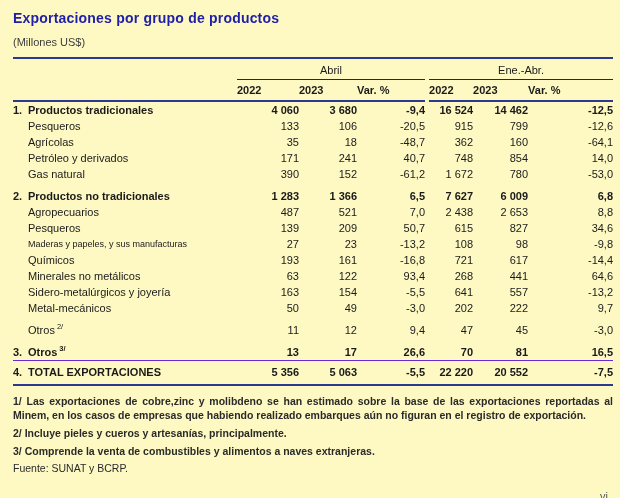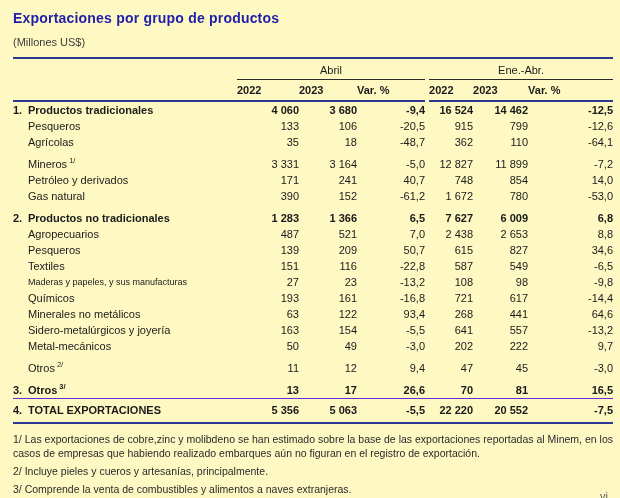--- a/index.html
+++ b/index.html
@@ -79,20 +79,21 @@
   }
   tbody tr td { color: #1a1a1a; }
   
   .footnotes { width: 600px; margin-top: 8px; }
   .footnotes p {
     margin: 0 0 4px 0;
     font-size: 10.5px;
     line-height: 14px;
     color: #2a2a2a;
     text-align: justify;
+    font-weight: bold;
   }
   .source {
     font-size: 10.5px;
     color: #2a2a2a;
     margin-top: 2px;
   }
   .page-number {
     position: absolute;
     right: 12px;
     bottom: -4px;
@@ -158,32 +159,22 @@
           <td class="num">799</td>
           <td class="num pr28">-12,6</td>
         </tr>
         <tr class="sub">
           <td class="lbl"><span class="rownum"></span><span>Agrícolas</span></td>
           <td class="num">35</td>
           <td class="num">18</td>
           <td class="num pr13">-48,7</td>
           <td class="sp"></td>
           <td class="num">362</td>
-          <td class="num">110</td>
+          <td class="num">160</td>
           <td class="num pr28">-64,1</td>
-        </tr>
-        <tr class="sub gap">
-          <td class="lbl"><span class="rownum"></span><span>Mineros</span><sup class="fnmark">1/</sup></td>
-          <td class="num">3 331</td>
-          <td class="num">3 164</td>
-          <td class="num pr13">-5,0</td>
-          <td class="sp"></td>
-          <td class="num">12 827</td>
-          <td class="num">11 899</td>
-          <td class="num pr28">-7,2</td>
         </tr>
         <tr class="sub">
           <td class="lbl"><span class="rownum"></span><span>Petróleo y derivados</span></td>
           <td class="num">171</td>
           <td class="num">241</td>
           <td class="num pr13">40,7</td>
           <td class="sp"></td>
           <td class="num">748</td>
           <td class="num">854</td>
           <td class="num pr28">14,0</td>
@@ -220,30 +211,20 @@
         </tr>
         <tr class="sub">
           <td class="lbl"><span class="rownum"></span><span>Pesqueros</span></td>
           <td class="num">139</td>
           <td class="num">209</td>
           <td class="num pr13">50,7</td>
           <td class="sp"></td>
           <td class="num">615</td>
           <td class="num">827</td>
           <td class="num pr28">34,6</td>
-        </tr>
-        <tr class="sub">
-          <td class="lbl"><span class="rownum"></span><span>Textiles</span></td>
-          <td class="num">151</td>
-          <td class="num">116</td>
-          <td class="num pr13">-22,8</td>
-          <td class="sp"></td>
-          <td class="num">587</td>
-          <td class="num">549</td>
-          <td class="num pr28">-6,5</td>
         </tr>
         <tr class="sub-small">
           <td class="lbl"><span class="rownum"></span><span>Maderas y papeles, y sus manufacturas</span></td>
           <td class="num">27</td>
           <td class="num">23</td>
           <td class="num pr13">-13,2</td>
           <td class="sp"></td>
           <td class="num">108</td>
           <td class="num">98</td>
           <td class="num pr28">-9,8</td>

